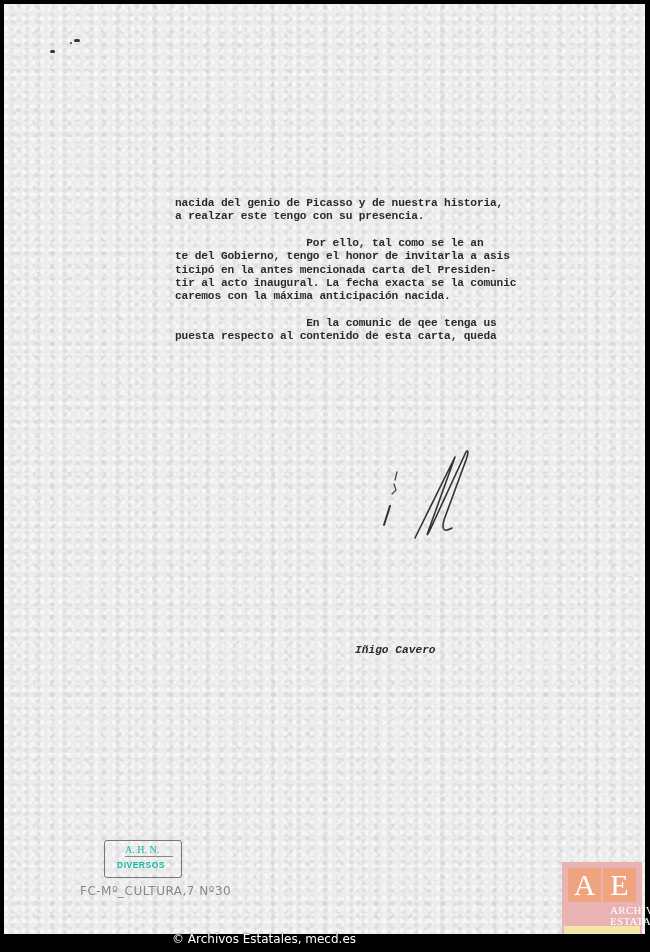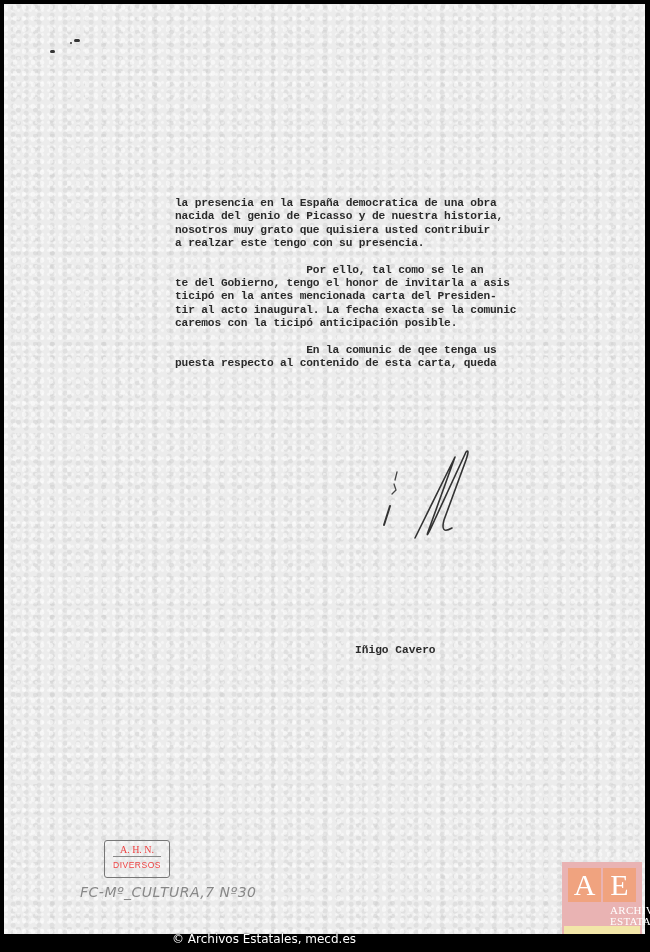--- a/index.html
+++ b/index.html
@@ -23,33 +23,33 @@
     .letter {
       position: absolute; left: 175px; top: 197px; width: 360px;
       font-size: 11.2px; line-height: 13.4px; color: #2a2a2a; font-weight: bold;
       letter-spacing: -0.15px;
     }
     .line { white-space: pre; display: block; }
     .para-gap { height: 13px; }
     .signature { position: absolute; left: 370px; top: 440px; width: 130px; height: 110px; }
     .signer {
       position: absolute; left: 355px; top: 644px;
-      font-size: 11.2px; color: #2a2a2a; font-weight: bold;
+      font-size: 11.2px; color: #2a2a2a; font-weight: bold; font-style: italic;
     }
     .stamp {
       position: absolute; left: 104px; top: 840px; width: 64px; height: 36px;
       border: 1.5px solid #777; border-radius: 3px;
-      font-family: "Liberation Serif", serif; color: #ef4444; text-align: center;
+      font-family: "Liberation Serif", serif; color: #14b8a6; text-align: left; padding-left: 12px;
     }
     .stamp-top { font-size: 10px; margin-top: 3px; border-bottom: 1px solid #888; margin-left: 8px; margin-right: 8px; padding-bottom: 1px; }
-    .stamp-bottom { font-family: "Liberation Sans", sans-serif; font-size: 8.5px; font-weight: normal; margin-top: 3px; letter-spacing: 0.5px; }
+    .stamp-bottom { font-family: "Liberation Sans", sans-serif; font-size: 8.5px; font-weight: bold; margin-top: 3px; letter-spacing: 0.5px; }
     .handnote {
       position: absolute; left: 80px; top: 884px;
-      font-family: "DejaVu Sans", sans-serif; font-size: 14px; color: #888;
-      font-style: italic; letter-spacing: 0.5px;
+      font-family: "DejaVu Sans", sans-serif; font-size: 12px; color: #888;
+      letter-spacing: 0.5px;
     }
     .logo {
       position: absolute; left: 562px; top: 862px; width: 80px; height: 72px;
       background: #e9b3b3;
     }
     .logo-letters {
       position: absolute; left: 6px; top: 6px; width: 68px; height: 34px; display: flex; gap: 2px;
     }
     .logo-letter {
       flex: 1; background: #f0a37f; color: #fff;
@@ -75,32 +75,30 @@
 <div class="page">
   <div class="specks">
     <span class="speck" style="left:2px;top:18px;width:5px;height:3px;"></span>
     <span class="speck" style="left:26px;top:7px;width:6px;height:3px;"></span>
     <span class="speck" style="left:22px;top:10px;width:2px;height:2px;"></span>
   </div>
 </div>
 
 <div class="letter">
   <div>
-    <span class="line">la presencia en la España democratica de una obra</span>
     <span class="line">nacida del genio de Picasso y de nuestra historia,</span>
-    <span class="line">nosotros muy grato que quisiera usted contribuir</span>
     <span class="line">a realzar este tengo con su presencia.</span>
   </div>
   <div class="para-gap"></div>
   <div>
     <span class="line">                    Por ello, tal como se le an</span>
     <span class="line">te del Gobierno, tengo el honor de invitarla a asis</span>
     <span class="line">ticipó en la antes mencionada carta del Presiden-</span>
     <span class="line">tir al acto inaugural. La fecha exacta se la comunic</span>
-    <span class="line">caremos con la ticipó anticipación posible.</span>
+    <span class="line">caremos con la máxima anticipación nacida.</span>
   </div>
   <div class="para-gap"></div>
   <div>
     <span class="line">                    En la comunic de qee tenga us</span>
     <span class="line">puesta respecto al contenido de esta carta, queda</span>
   </div>
 </div>
 
 <svg class="signature" viewBox="0 0 130 110">
   <path d="M14 85 L20 66" stroke="#333" stroke-width="2" fill="none" stroke-linecap="round"></path>

